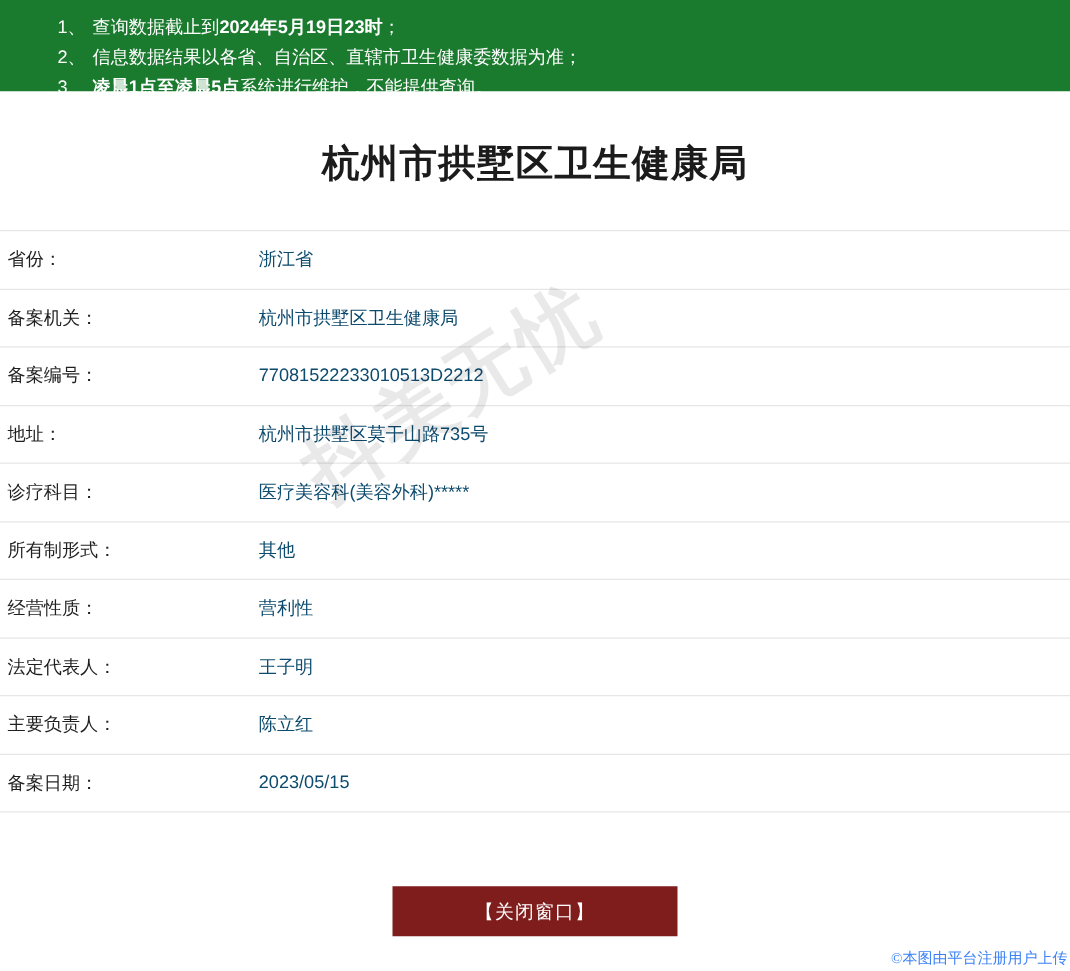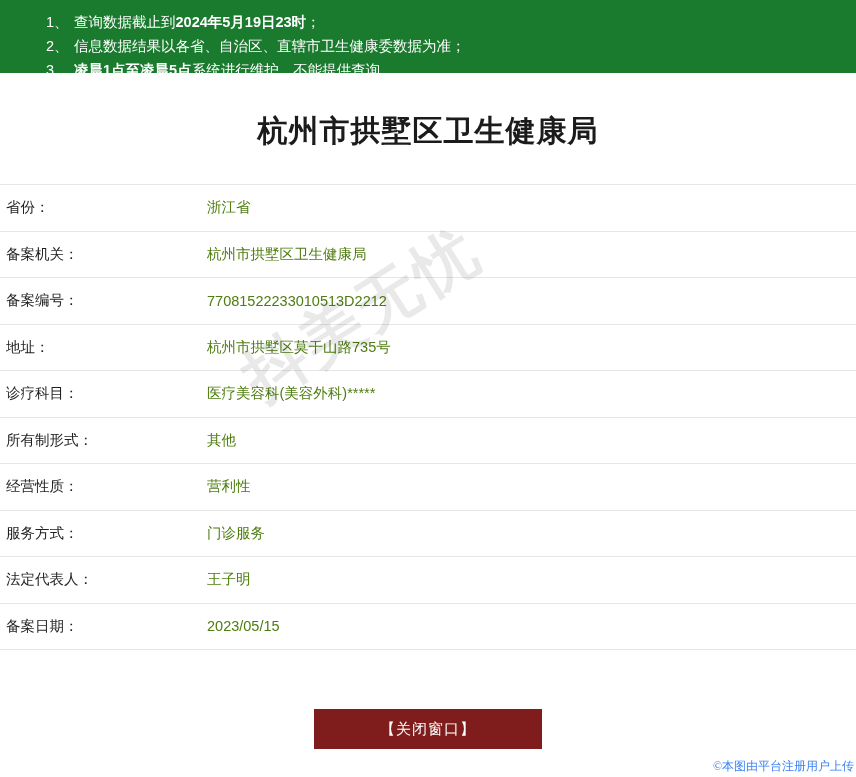--- a/index.html
+++ b/index.html
@@ -69,21 +69,21 @@
   .info-table tr:first-child td {
     border-top: 1px solid #e6e6e6;
   }
   td.label {
     width: 196px;
     padding-left: 6px;
     color: #1f1f1f;
   }
   td.value {
     padding-left: 4px;
-    color: #4d7c0f;
+    color: #0c4a6e;
   }
 
   
   .watermark {
     position: absolute;
     left: 228px;
     top: 268px;
     width: 360px;
     height: 240px;
     pointer-events: none;
@@ -175,26 +175,26 @@
       </tr>
       <tr>
         <td class="label">所有制形式：</td>
         <td class="value">其他</td>
       </tr>
       <tr>
         <td class="label">经营性质：</td>
         <td class="value">营利性</td>
       </tr>
       <tr>
-        <td class="label">服务方式：</td>
-        <td class="value">门诊服务</td>
-      </tr>
-      <tr>
         <td class="label">法定代表人：</td>
         <td class="value">王子明</td>
+      </tr>
+      <tr>
+        <td class="label">主要负责人：</td>
+        <td class="value">陈立红</td>
       </tr>
       <tr>
         <td class="label">备案日期：</td>
         <td class="value">2023/05/15</td>
       </tr>
     </tbody>
 </table>
 
 <div class="watermark">抖美无忧</div>
 

